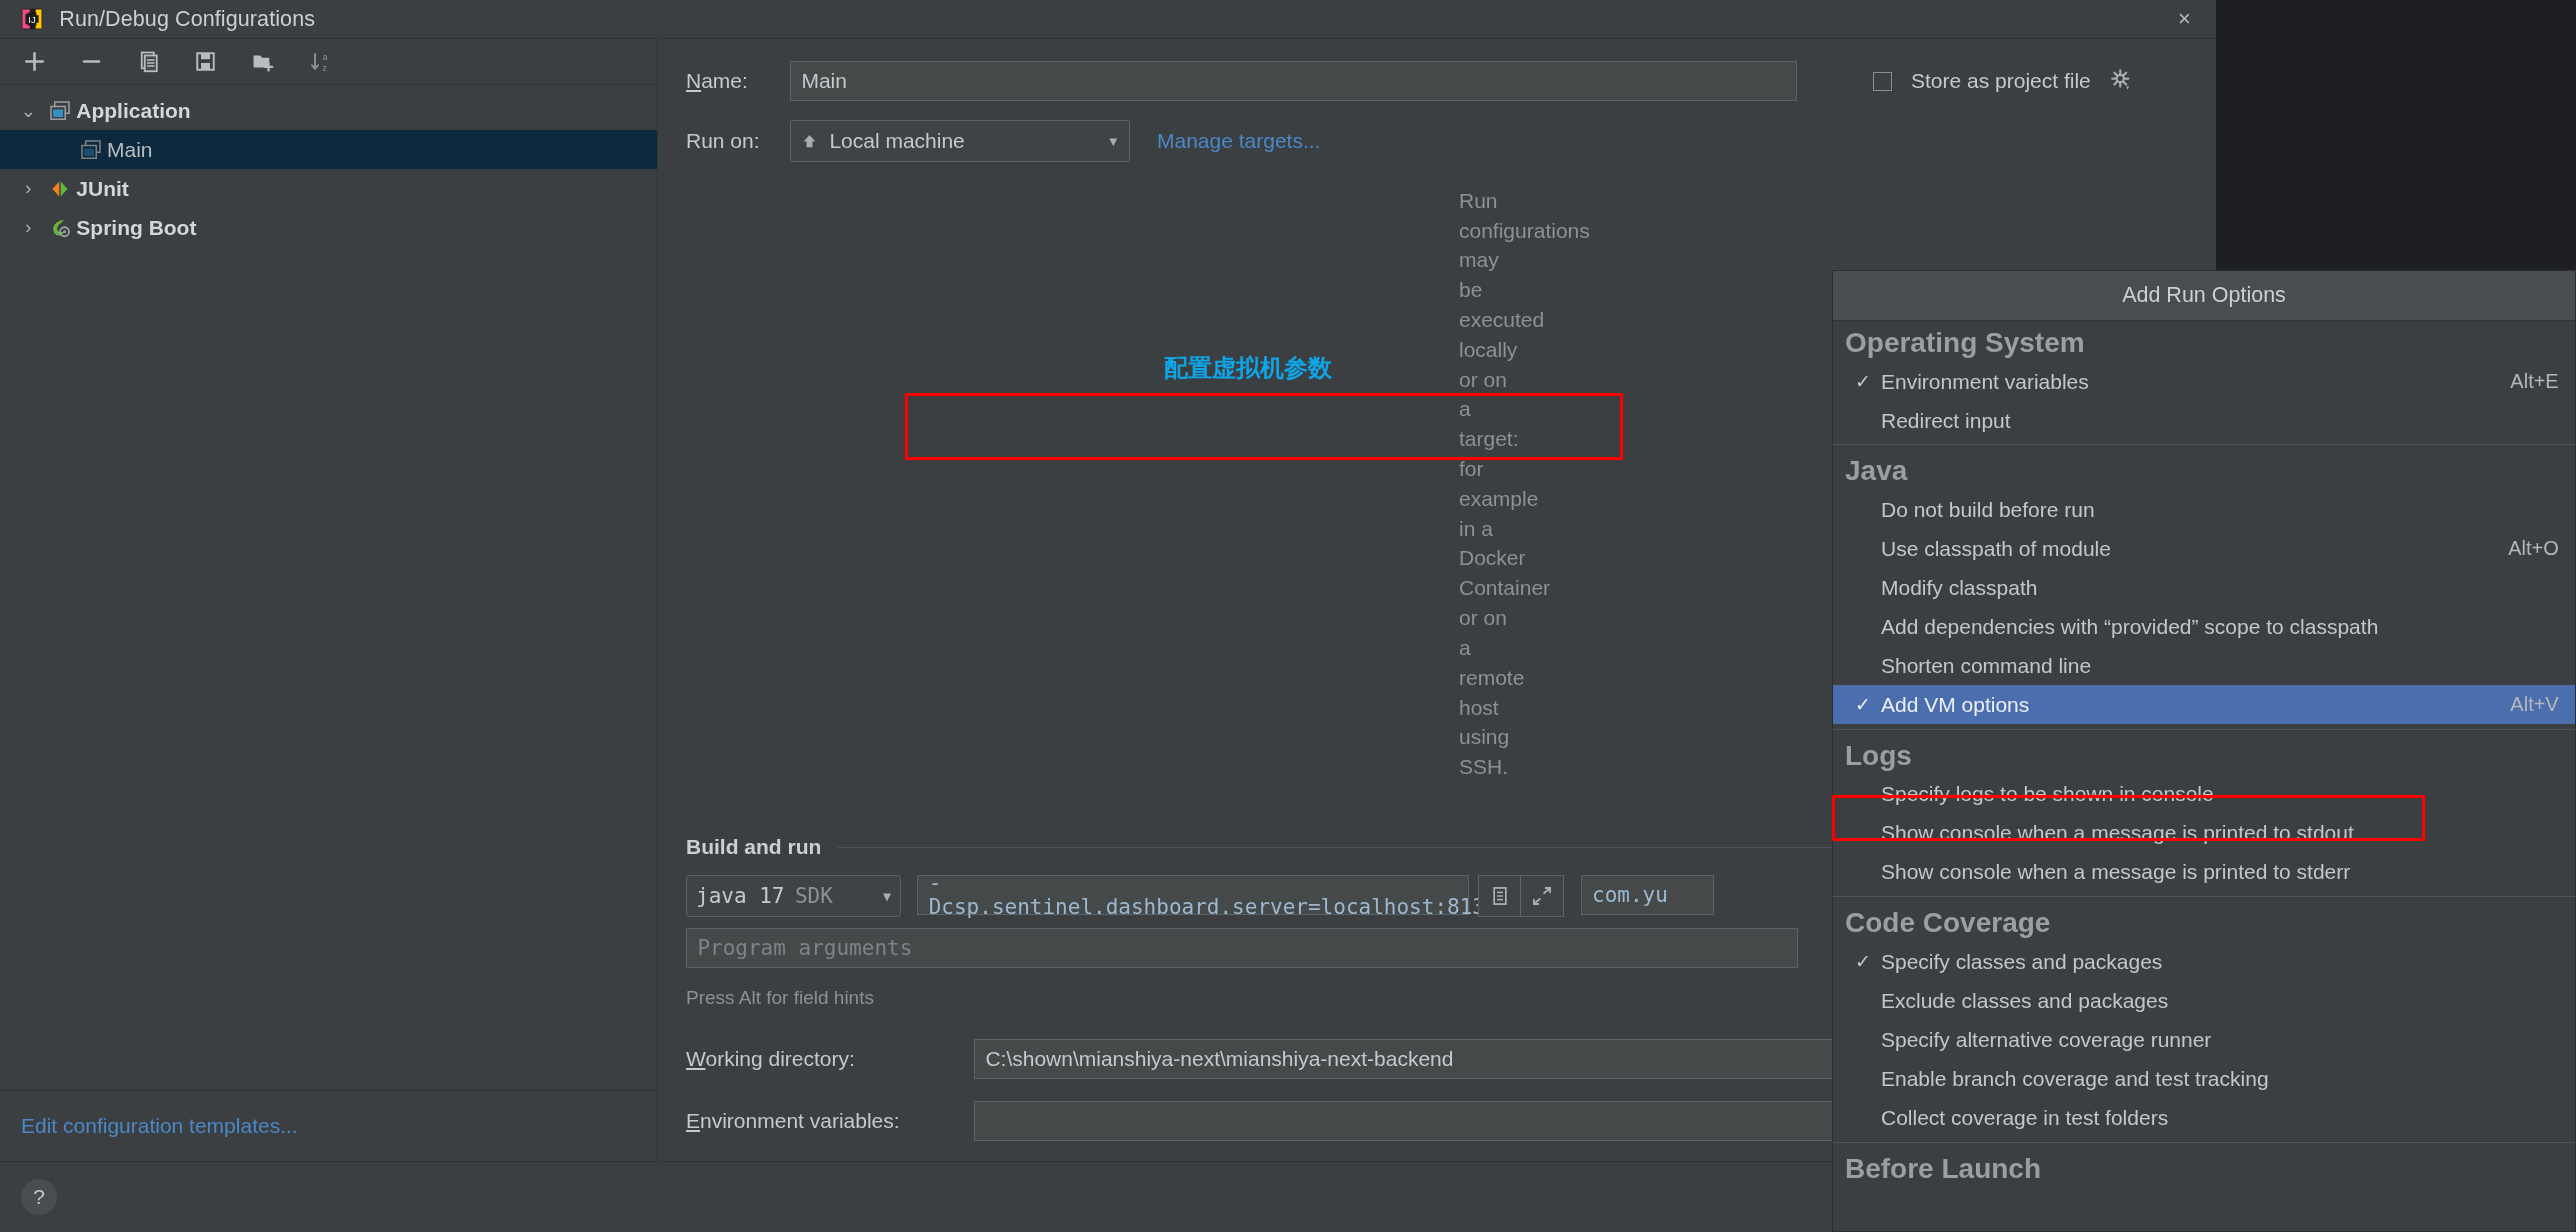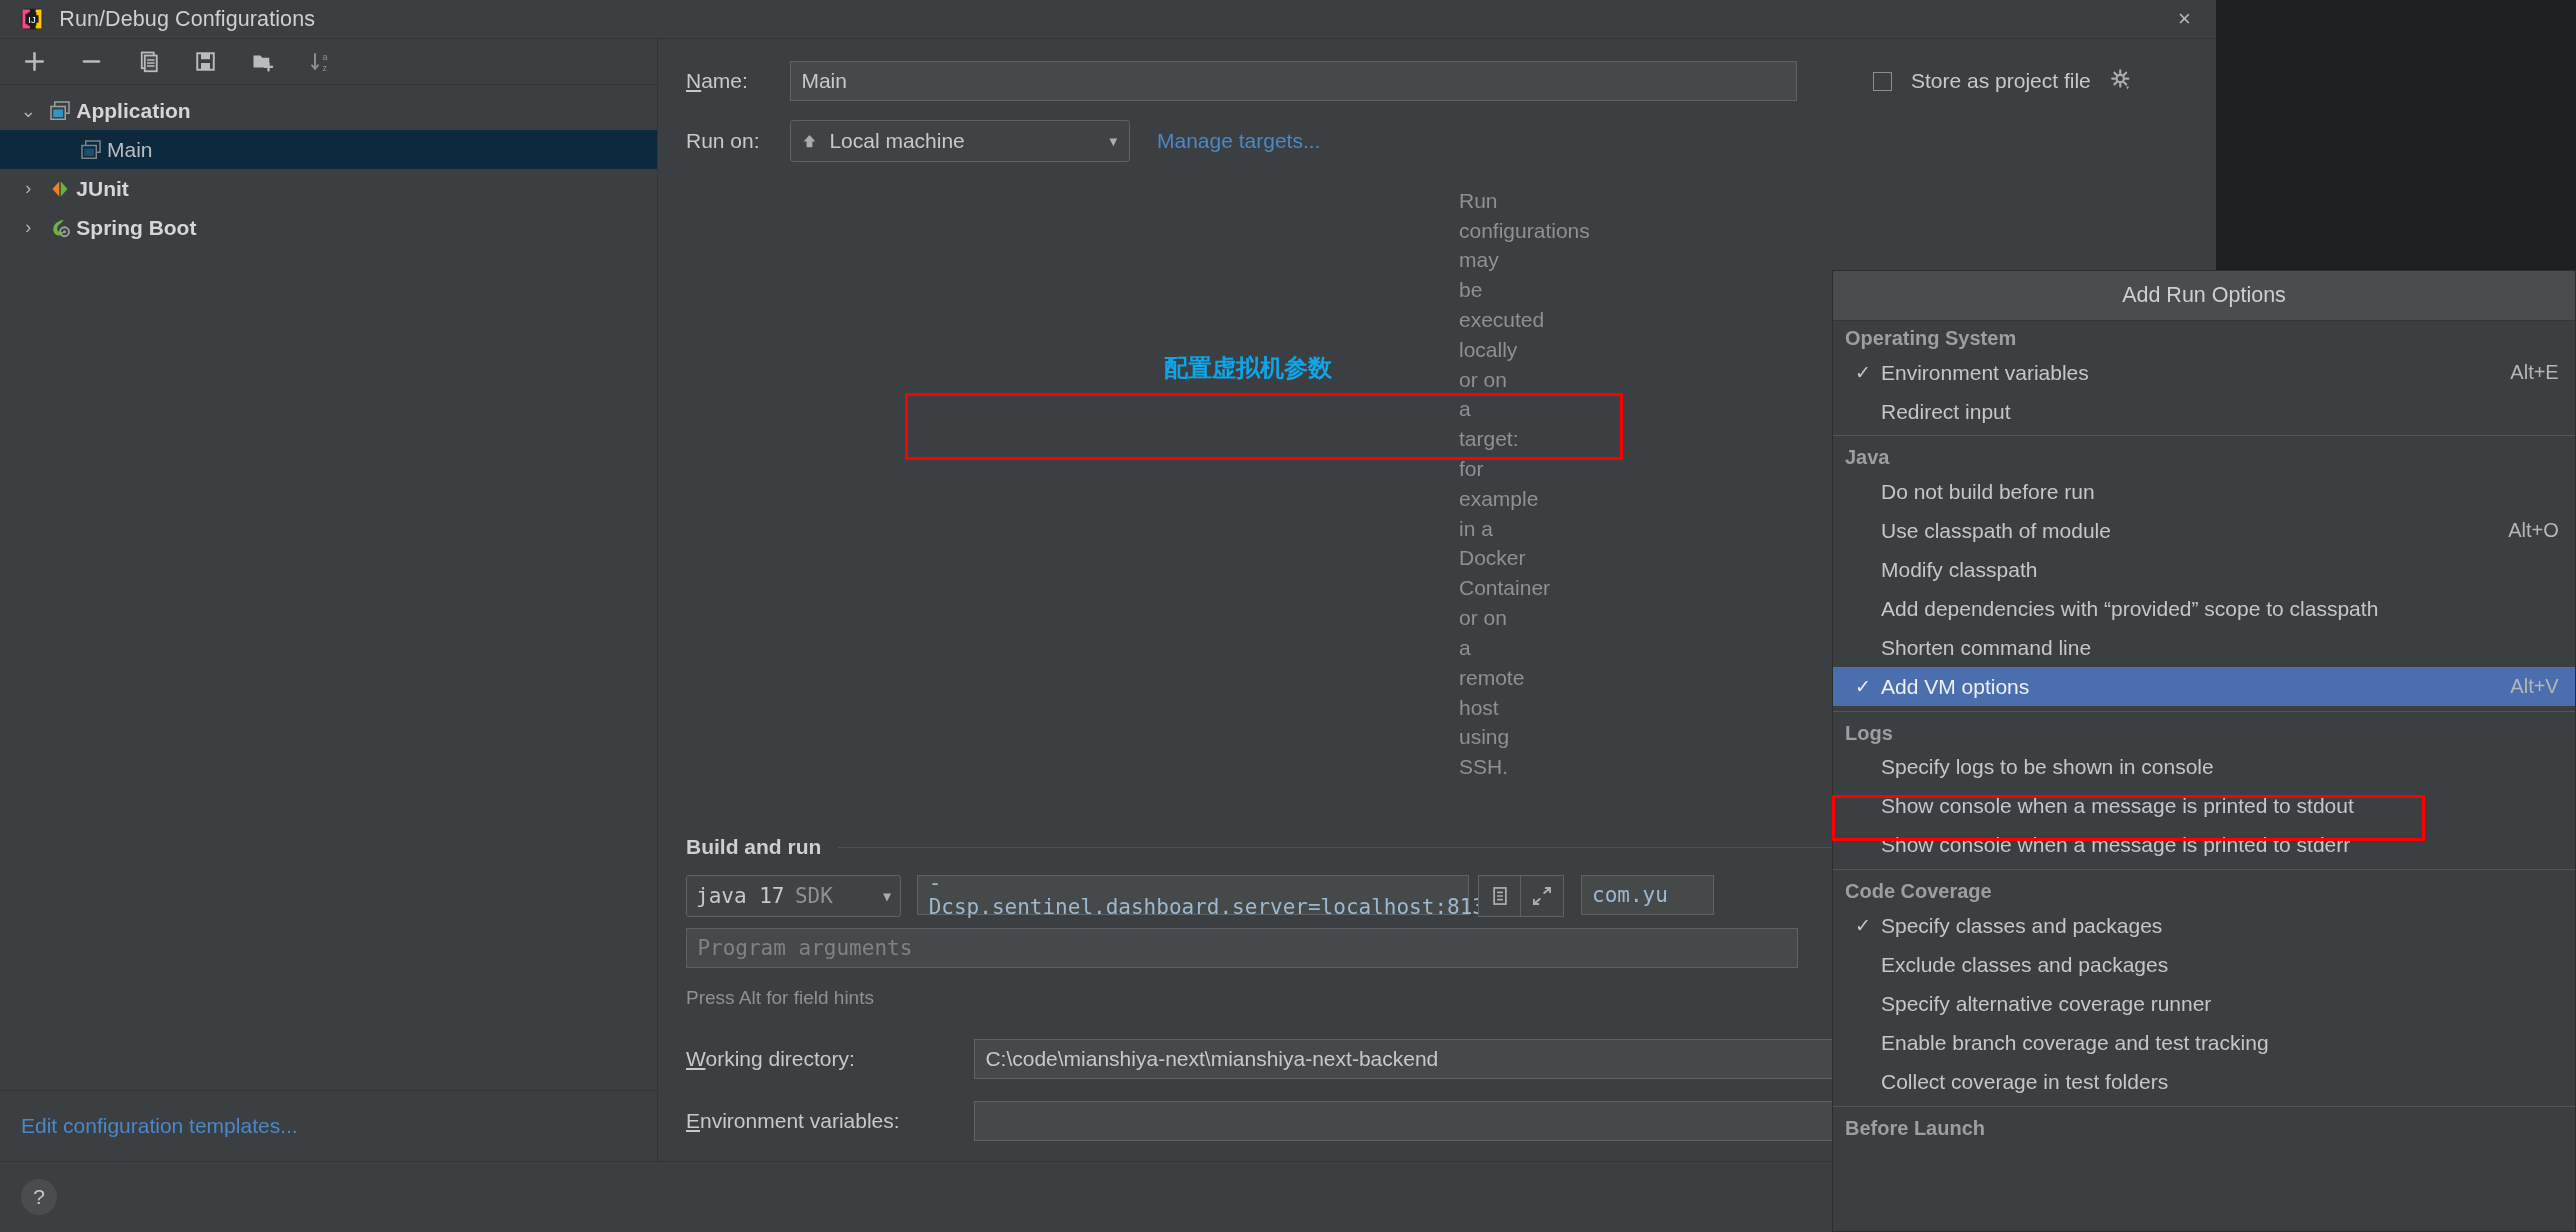--- a/index.html
+++ b/index.html
@@ -165,21 +165,21 @@
     display: flex; flex-direction: column;
     z-index: 40;
   }
   .popup-title {
     height: 50px; flex: 0 0 50px;
     display: flex; align-items: center; justify-content: center;
     background: #4a4d4f; color: #cdd0d2; font-size: 21.5px;
     border-bottom: 0.7px solid #333537;
   }
   .pop-group {
-    font-size: 20px; font-weight: bold; color: #9b9fa2;
+    font-size: 28px; font-weight: bold; color: #9b9fa2;
     padding: 6px 0 3px 12px;
   }
   .pop-item {
     height: 39px; display: flex; align-items: center;
     padding: 0 16.3px 0 12px; cursor: pointer;
     color: #c4c7c9; font-size: 21px;
   }
   .pop-item.selected { background: #4b6eaf; color: #edeff0; }
   .pop-check {
     width: 36px; flex: 0 0 36px; font-size: 19px;
@@ -384,21 +384,21 @@
             <div class="field ph mono" style="width:1112px;font-size:21px;">
               <span>Program arguments</span>
             </div>
           </div>
 
           <div class="hint" style="padding:19px 0 0 28px">Press Alt for field hints</div>
 
           <div class="row" style="padding:30px 0 0 28px;">
             <span class="lbl" style="width:288px"><span class="u">W</span>orking directory:</span>
             <div class="field" style="width:1156px">
-              <span>C:\code\mianshiya-next\mianshiya-next-backend</span>
+              <span>C:\shown\mianshiya-next\mianshiya-next-backend</span>
             </div>
           </div>
 
           <div class="row" style="padding:22px 0 0 28px;">
             <span class="lbl" style="width:288px"><span class="u">E</span>nvironment variables:</span>
             <div class="field" style="width:1156px">
               <span></span>
             </div>
           </div>
 

